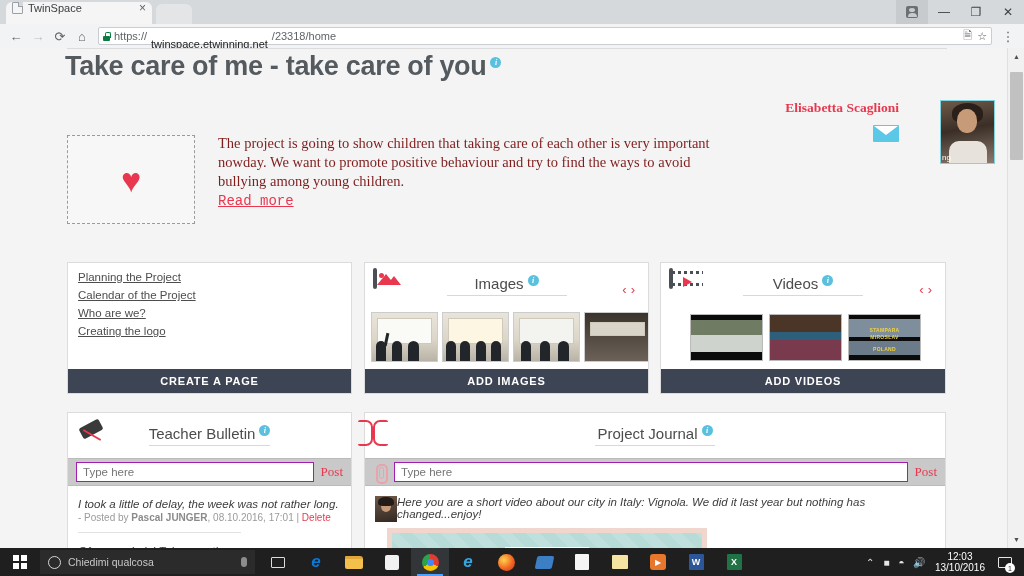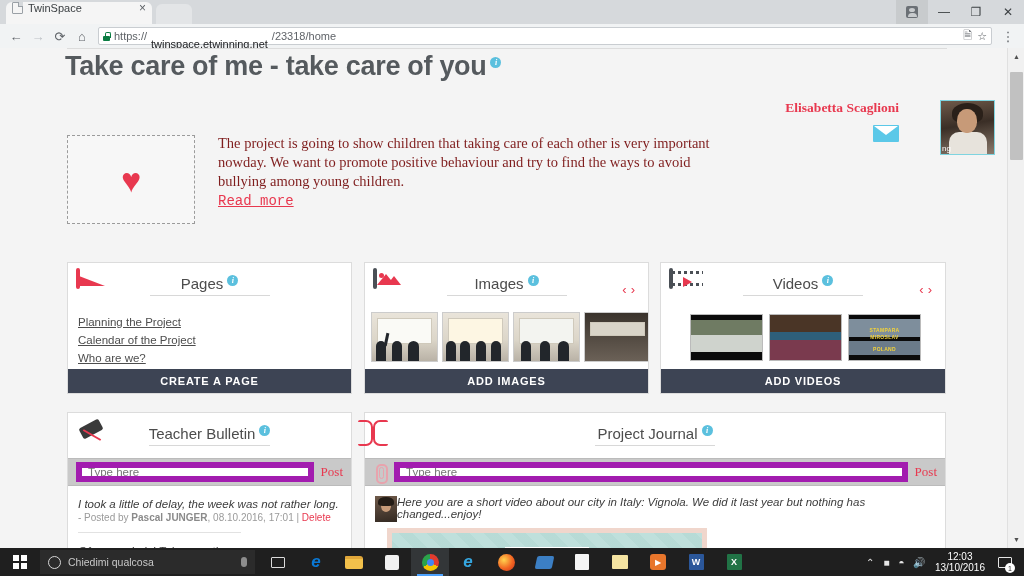--- a/index.html
+++ b/index.html
@@ -72,21 +72,21 @@
   .heart { color:#e8384f; font-size:34px; line-height:1; }
 
   .desc { position:absolute; left:218px; top:86px; width:492px; font-family:"Liberation Serif", serif; font-size:14.5px; line-height:19px; color:#7f1d1d; }
   .readmore { position:absolute; left:218px; top:145px; font-family:Liberation Mono, monospace; font-size:14px; color:#e8384f; text-decoration:underline; }
 
   .owner { position:absolute; right:108px; top:52px; text-align:right; }
   .owner-name { font-family:"Liberation Serif", serif; font-size:13.5px; font-weight:bold; color:#e8384f; white-space:nowrap; }
   .owner-mail { margin-top:9px; display:inline-block; width:26px; height:17px; background:#5bc8e8; position:relative; border-radius:1px; }
   .owner-mail:after { content:""; position:absolute; left:1px; top:1px; width:0; height:0; border-left:12px solid transparent; border-right:12px solid transparent; border-top:9px solid #fff; }
   .avatar {
-    position:absolute; right:12px; top:52px; width:55px; height:55px;
+    position:absolute; right:12px; top:52px; width:55px; height:64px;
     border:1px solid #7fd4e0; overflow:hidden;
     background:linear-gradient(170deg,#6f5a4a 0%,#3a2e26 45%,#8a7a6c 100%);
   }
   .avatar .face { position:absolute; left:16px; top:8px; width:20px; height:24px; border-radius:48% 48% 45% 45%; background:#c79a78; }
   .avatar .hair { position:absolute; left:11px; top:2px; width:31px; height:20px; border-radius:50% 50% 35% 35%; background:#2a2019; }
   .avatar .body { position:absolute; left:8px; bottom:0; width:38px; height:22px; border-radius:10px 10px 0 0; background:#e7e3dc; }
   .avatar .tag { position:absolute; left:1px; bottom:1px; font-size:8px; color:#fff; }
 
   
   .widget { position:absolute; background:#fff; border:1px solid #dcdcdc; }
@@ -135,21 +135,21 @@
 
   .vid { position:absolute; inset:0; }
   .vid.v1 { background:linear-gradient(to bottom,#0b0b0b 0 12%,#6f7b63 12% 45%,#cfd3cd 45% 82%,#0b0b0b 82% 100%); }
   .vid.v2 { background:linear-gradient(to bottom,#4a3526 0 38%,#2e5f7a 38% 55%,#7a3a4e 55% 100%); }
   .vid.v3 { background:linear-gradient(to bottom,#0b0b0b 0 10%,#7e8e9c 10% 48%,#0b0b0b 48% 58%,#6b7b8a 58% 90%,#0b0b0b 90% 100%); }
   .vid-cap { position:absolute; left:0; right:0; text-align:center; color:#f2d23a; font-size:5px; font-weight:bold; letter-spacing:0.3px; }
 
   
   .composer { background:#c9c9c9; border-top:1px solid #bbb; border-bottom:1px solid #bbb; height:28px; display:flex; align-items:center; padding:0 8px; gap:7px; }
   .composer input {
-    flex:1; height:20px; border:6px solid #a21caf; background:#fff;
+    flex:1; height:20px; border:1px solid #a21caf; background:#fff;
     font-size:11.5px; color:#9a9a9a; padding:0 6px; font-family:"Liberation Sans", sans-serif;
   }
   .postbtn { font-size:13px; color:#e8384f; font-family:"Liberation Serif", serif; }
   .clip { width:14px; height:18px; flex:none; position:relative; }
   .clip:before { content:""; position:absolute; left:3px; top:1px; width:8px; height:16px; border:2px solid #e8a3ad; border-radius:5px; }
   .clip:after { content:""; position:absolute; left:6px; top:4px; width:3px; height:10px; border:1.5px solid #e8a3ad; border-radius:3px; }
 
   .msg-text { font-style:italic; font-size:11.5px; color:#3c3c3c; }
   .msg-meta { font-size:10px; color:#9a9a9a; margin-top:2px; }
   .msg-meta b { color:#8a8a8a; }
@@ -251,26 +251,20 @@
         <span class="owner-mail"></span>
       </div>
       <div class="avatar">
         <span class="body"></span>
           <span class="hair"></span>
           <span class="face"></span>
         <span class="tag">ng</span>
       </div>
 
       <div class="widget" style="left:67px; top:214px; width:285px; height:132px;">
-        <div class="w-head">
-          <span class="w-icon"><span class="icon-pages"></span></span>
-          <span class="w-title">
-            <span>Pages</span><span class="info-badge">i</span>
-          </span>
-        </div>
         <div class="w-body">
           <a class="plink">Planning the Project</a>
           <a class="plink">Calendar of the Project</a>
           <a class="plink">Who are we?</a>
           <a class="plink">Creating the logo</a>
         </div>
         <div class="w-action">CREATE A PAGE</div>
       </div>
 
       <div class="widget" style="left:364px; top:214px; width:285px; height:132px;">

